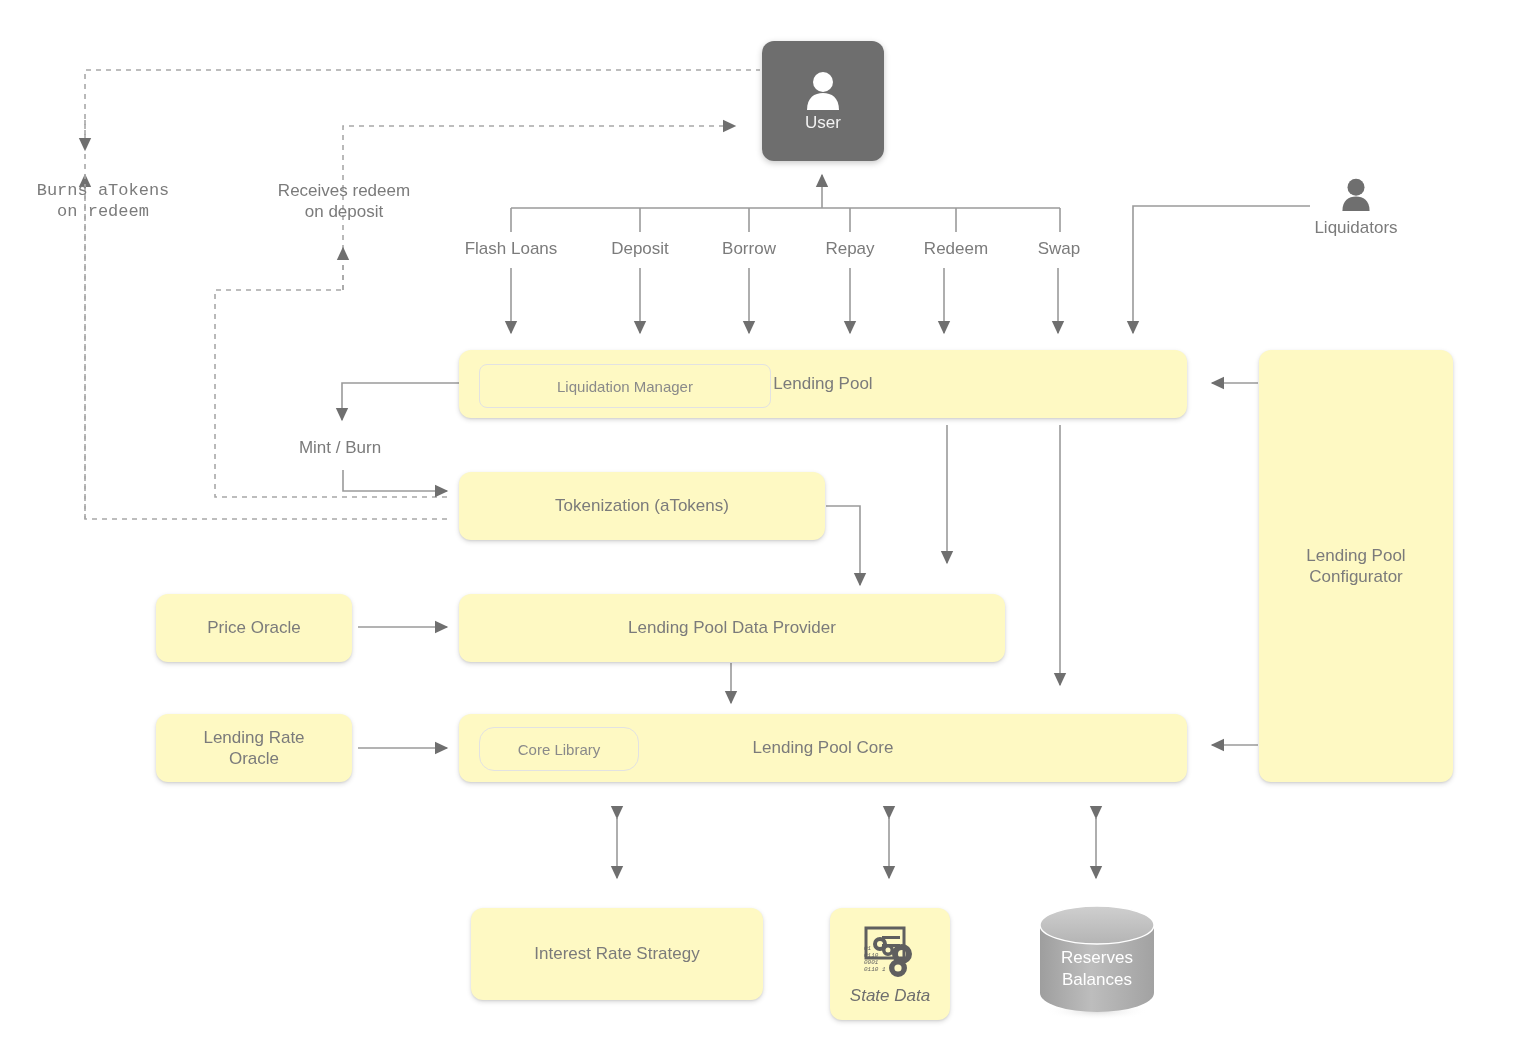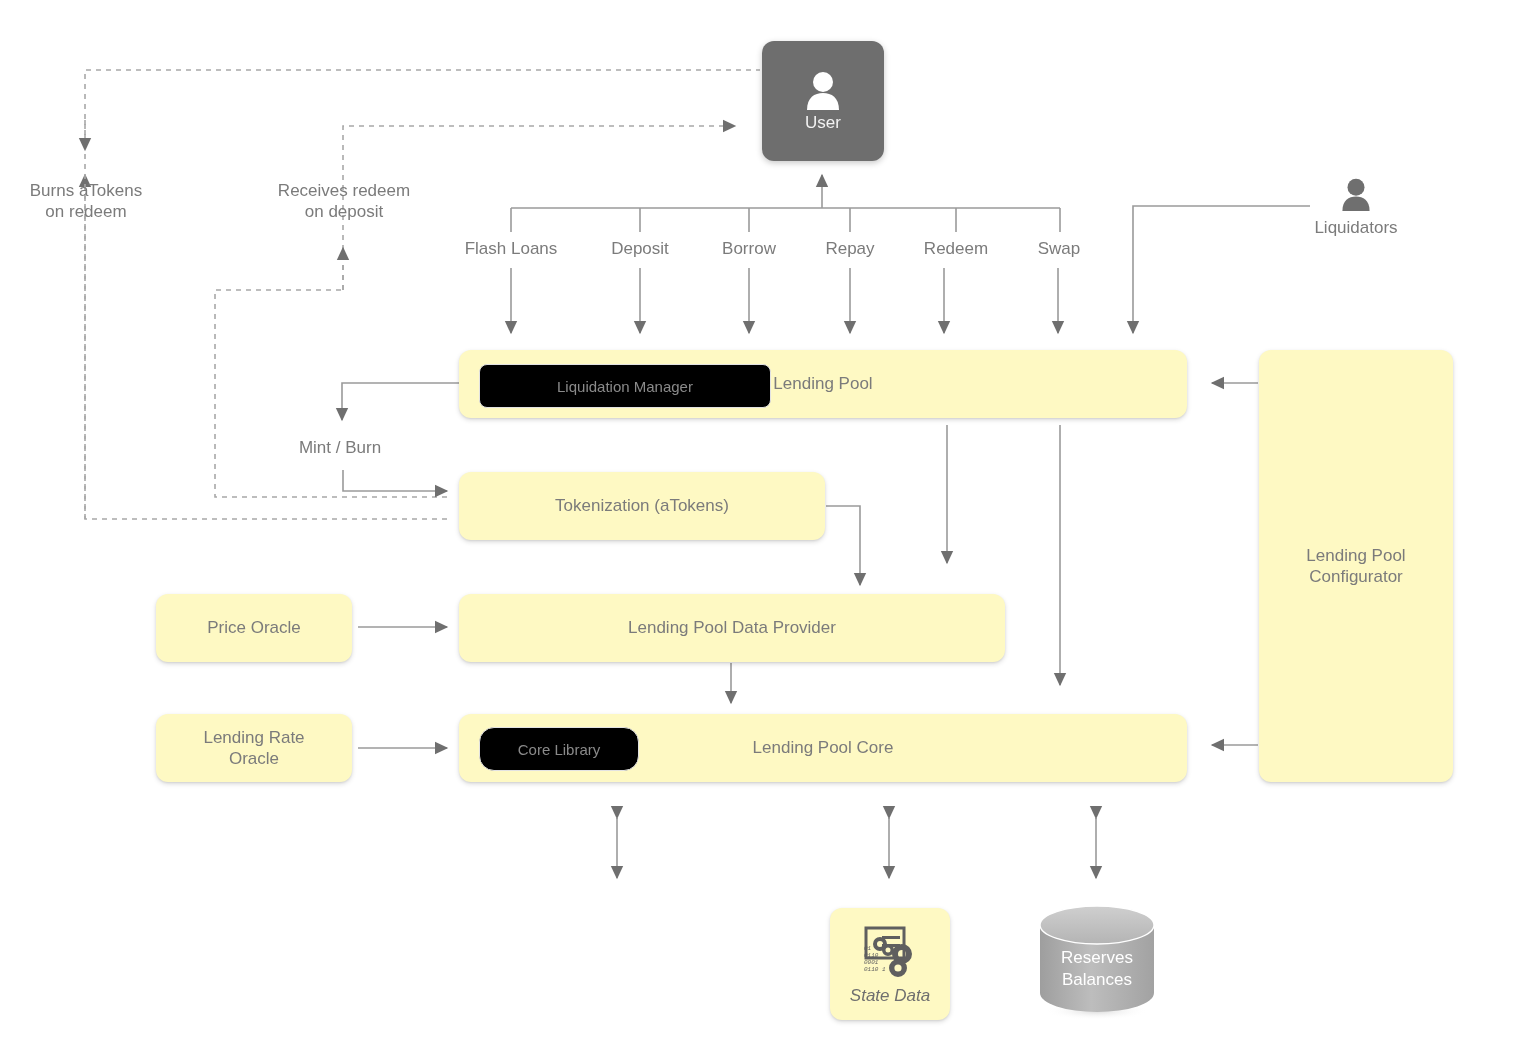--- a/index.html
+++ b/index.html
@@ -3,21 +3,21 @@
 <meta charset="utf-8">
 <style>
   html,body{margin:0;padding:0;background:#ffffff;}
   body{font-family:"Liberation Sans","DejaVu Sans",sans-serif;}
   #stage{position:relative;width:1524px;height:1064px;background:#fff;overflow:hidden;}
   svg.edges{position:absolute;left:0;top:0;width:1524px;height:1064px;pointer-events:none;}
 
   .node{position:absolute;box-sizing:border-box;display:flex;align-items:center;justify-content:center;
         color:#7b7b7b;font-size:17px;line-height:1.25;text-align:center;}
   .card{background:#fef9c3;border-radius:12px;box-shadow:0 2px 5px rgba(0,0,0,.14),0 1px 2px rgba(0,0,0,.08);}
-  .inner-chip{position:absolute;background:#000000;border:1px solid #e2e2e2;border-radius:8px;
+  .inner-chip{position:absolute;background:#fef9c3;border:1px solid #e2e2e2;border-radius:8px;
         display:flex;align-items:center;justify-content:center;color:#8a8a8a;font-size:15px;}
 
   .user-box{background:#6e6e6e;border-radius:12px;display:flex;flex-direction:column;
         align-items:center;justify-content:center;color:#fff;box-shadow:0 2px 6px rgba(0,0,0,.22);}
   .user-box .ulabel{font-size:17px;margin-top:2px;color:#f2f2f2;}
 
   .plainlabel{position:absolute;color:#7b7b7b;font-size:17px;line-height:1.25;text-align:center;}
 
   .person-ic{display:block;}
 
@@ -110,21 +110,21 @@
   </div>
 
   <div style="position:absolute;left:1295px;top:176px;width:122px;height:76px;display:flex;flex-direction:column;align-items:center;justify-content:flex-start;">
     <svg class="person-ic" width="34" height="36" viewBox="0 0 40 42">
       <circle cx="20" cy="13" r="10" fill="#6f6f6f"></circle>
       <path d="M4,41 C4,28.5 11.5,24 20,24 C28.5,24 36,28.5 36,41 Z" fill="#6f6f6f"></path>
     </svg>
     <div style="margin-top:6px;color:#7b7b7b;font-size:17px;">Liquidators</div>
   </div>
 
-  <div class="plainlabel" style="left:5px;top:180px;width:162px;">
+  <div class="plainlabel" style="left:22px;top:180px;width:162px;font-family:Liberation Mono, monospace;">
     <div>Burns aTokens</div>
     <div>on redeem</div>
   </div>
 
   <div class="plainlabel" style="left:258px;top:180px;width:172px;">
     <div>Receives redeem</div>
     <div>on deposit</div>
   </div>
 
   <div class="plainlabel" style="left:268px;top:437px;width:144px;">
@@ -167,20 +167,23 @@
   </div>
   <div class="inner-chip" style="left:479px;top:727px;width:158px;height:42px;border-radius:15px;">
     <span>Core Library</span>
   </div>
 
   <div class="node card" style="left:1259px;top:350px;width:194px;height:432px;flex-direction:column;">
     <div>Lending Pool</div>
     <div>Configurator</div>
   </div>
 
+  <div class="node card" style="left:471px;top:908px;width:292px;height:92px;">
+    <span>Interest Rate Strategy</span>
+  </div>
 
   <div class="statedata card" style="left:830px;top:908px;width:120px;height:112px;">
     <svg style="position:absolute;left:28px;top:16px;" width="64" height="58" viewBox="0 0 64 58">
       <rect x="8" y="4" width="38" height="30" fill="none" stroke="#5f5f5f" stroke-width="3"></rect>
       <rect x="24" y="12" width="18" height="3" fill="#5f5f5f"></rect>
       <rect x="24" y="20" width="18" height="3" fill="#5f5f5f"></rect>
       <g fill="#5f5f5f" font-size="6" font-family="'Liberation Mono',monospace">
         <text x="6" y="26">01</text>
         <text x="6" y="33">0110</text>
         <text x="6" y="40">0001</text>

